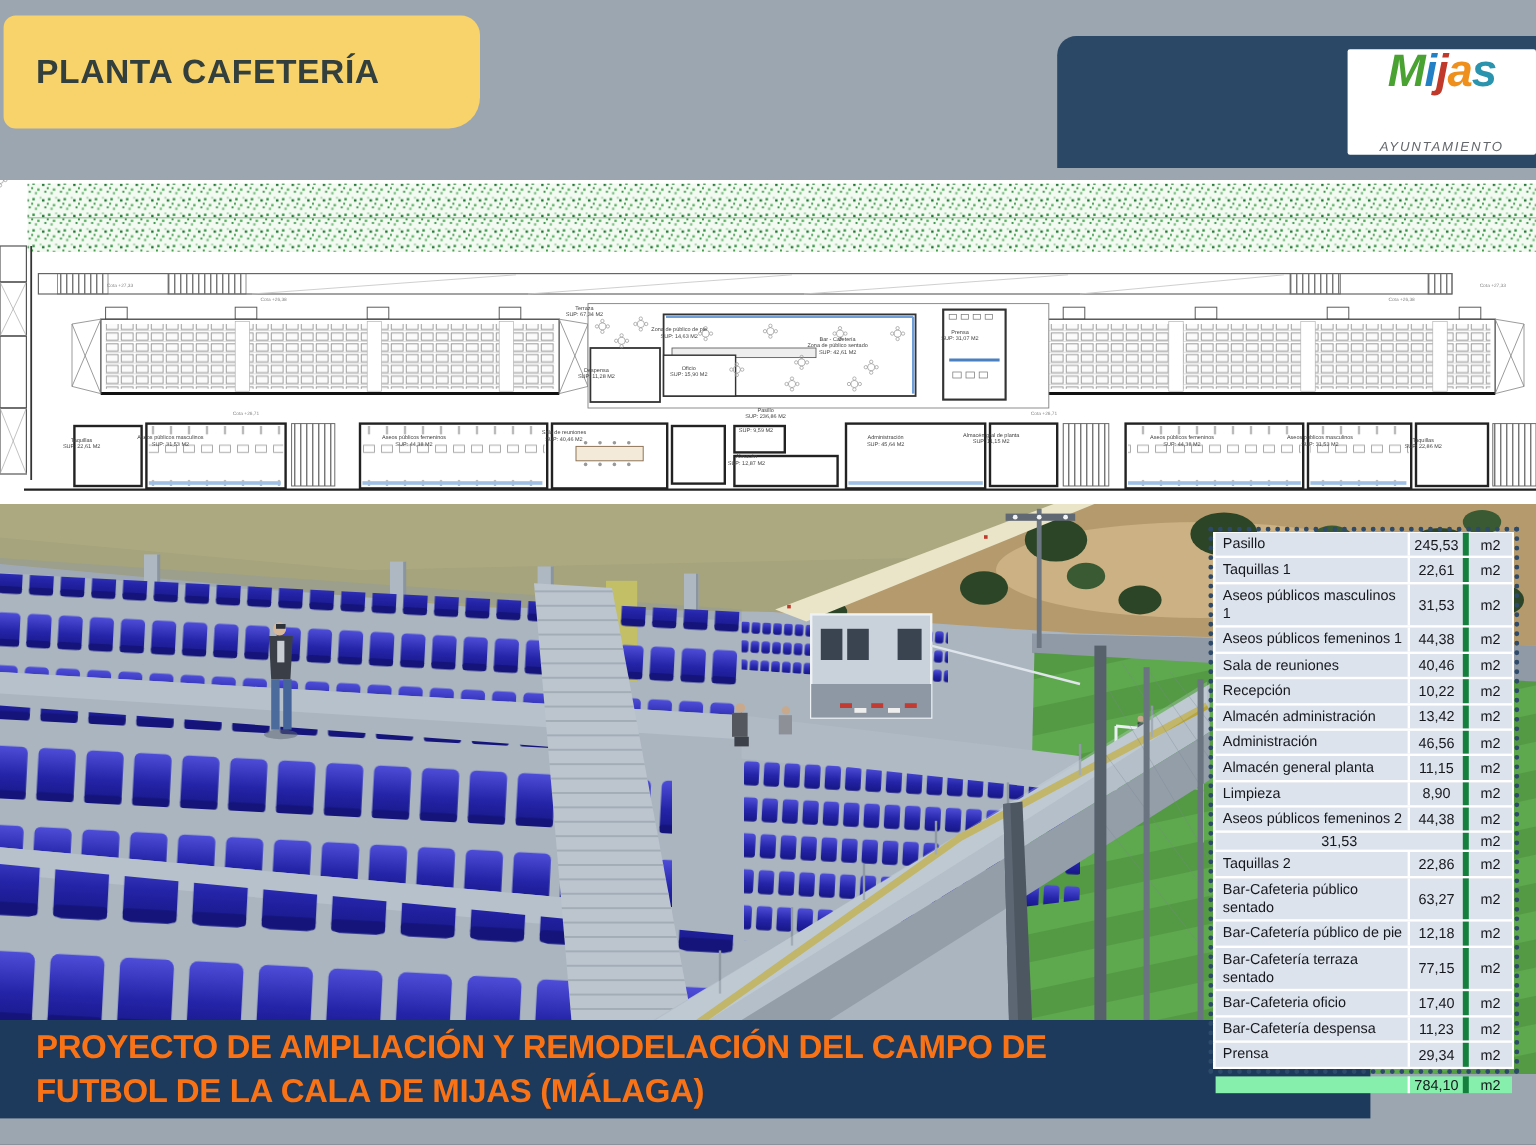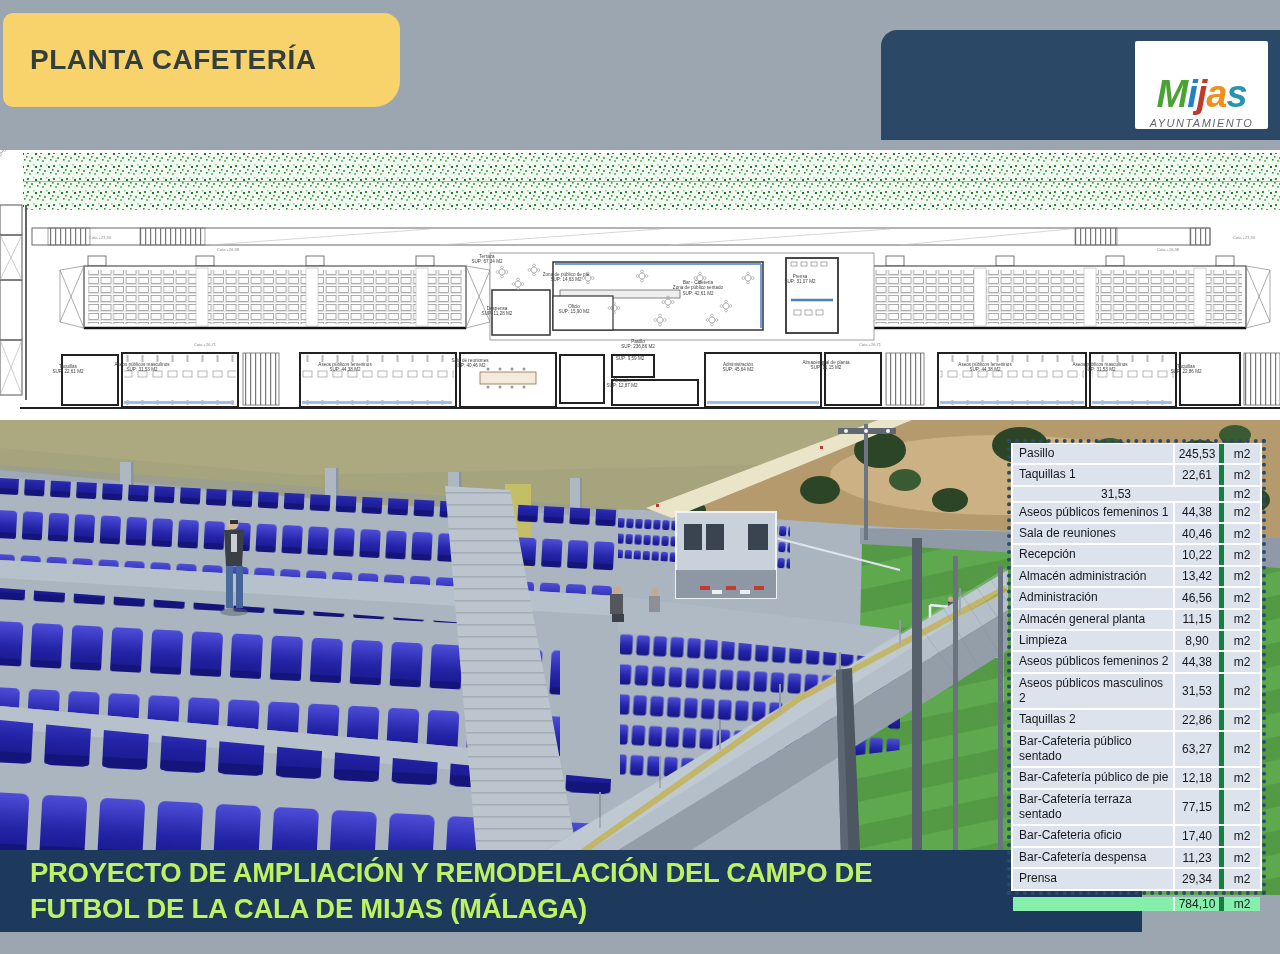--- a/index.html
+++ b/index.html
@@ -9,27 +9,27 @@
   
   .title-banner{position:absolute;left:3px;top:13px;width:397px;height:94px;
     background:#f8d26a;border-radius:10px 16px 26px 10px;display:flex;align-items:center;}
   .title-banner span{padding-left:27px;font-size:28px;font-weight:bold;color:#333f3c;letter-spacing:.5px;}
   .logo-box{position:absolute;left:881px;top:30px;width:399px;height:110px;
     background:#2b4866;border-radius:16px 0 0 0;display:flex;align-items:center;justify-content:flex-end;}
   .sisener{text-align:left;margin-right:14px;line-height:1;}
   .sisener .s1{font-size:37px;font-weight:bold;color:#ffffff;letter-spacing:.5px;}
   .sisener .s2{font-size:27px;color:#d7dde3;margin-top:2px;}
   .sisener .s3{font-size:12.5px;color:#aeb9c4;margin-top:5px;}
-  .mijas-box{width:133px;height:88px;background:#ffffff;border-radius:2px;margin-right:12px;
-    display:flex;flex-direction:column;align-items:center;justify-content:flex-end;}
+  .mijas-box{width:157px;height:88px;background:#ffffff;border-radius:2px;margin-right:0;
+    display:flex;flex-direction:column;align-items:center;justify-content:space-between;}
   .mijas-word{font-size:38px;font-weight:bold;font-style:italic;line-height:1;letter-spacing:-1px;}
   .mijas-sub{font-size:11px;font-style:italic;color:#63676b;letter-spacing:1.5px;margin-top:4px;}
   
   .footer-banner{position:absolute;left:0;top:850px;width:1142px;height:82px;background:#1d3a5c;
-    color:#bef264;display:flex;flex-direction:column;justify-content:center;}
+    color:#f97316;display:flex;flex-direction:column;justify-content:center;}
   .footer-banner div{padding-left:30px;font-size:27.5px;font-weight:bold;line-height:1.32;letter-spacing:-.3px;}
   
   .areas-table{position:absolute;left:1007px;top:439px;width:259px;font-size:12px;color:#15181c;}
   .t-box{border:4px dotted #2d4a6b;background:#fff;background-clip:padding-box;padding:1px 2px 0 2px;}
   .trow{display:flex;background:#dde3ec;margin-bottom:2px;align-items:stretch;}
   .tname{width:152px;padding:2px 2px 2px 6px;line-height:1.28;border-right:2px solid #fff;display:flex;align-items:center;}
   .tval{flex:1;border-right:5px solid #15803d;display:flex;align-items:center;justify-content:center;}
   .tunit{width:36px;display:flex;align-items:center;justify-content:center;}
   .trow.total{background:#86efac;margin:2px 6px 0 6px;}
 </style>
@@ -458,20 +458,21 @@
           <div class="tname">Pasillo</div>
           <div class="tval">245,53</div>
           <div class="tunit">m2</div>
         </div>
         <div class="trow">
           <div class="tname">Taquillas 1</div>
           <div class="tval">22,61</div>
           <div class="tunit">m2</div>
         </div>
         <div class="trow">
+          <div class="tname">Aseos públicos masculinos 1</div>
           <div class="tval">31,53</div>
           <div class="tunit">m2</div>
         </div>
         <div class="trow">
           <div class="tname">Aseos públicos femeninos 1</div>
           <div class="tval">44,38</div>
           <div class="tunit">m2</div>
         </div>
         <div class="trow">
           <div class="tname">Sala de reuniones</div>
@@ -502,21 +503,20 @@
           <div class="tname">Limpieza</div>
           <div class="tval">8,90</div>
           <div class="tunit">m2</div>
         </div>
         <div class="trow">
           <div class="tname">Aseos públicos femeninos 2</div>
           <div class="tval">44,38</div>
           <div class="tunit">m2</div>
         </div>
         <div class="trow">
-          <div class="tname">Aseos públicos masculinos 2</div>
           <div class="tval">31,53</div>
           <div class="tunit">m2</div>
         </div>
         <div class="trow">
           <div class="tname">Taquillas 2</div>
           <div class="tval">22,86</div>
           <div class="tunit">m2</div>
         </div>
         <div class="trow">
           <div class="tname">Bar-Cafeteria público sentado</div>

